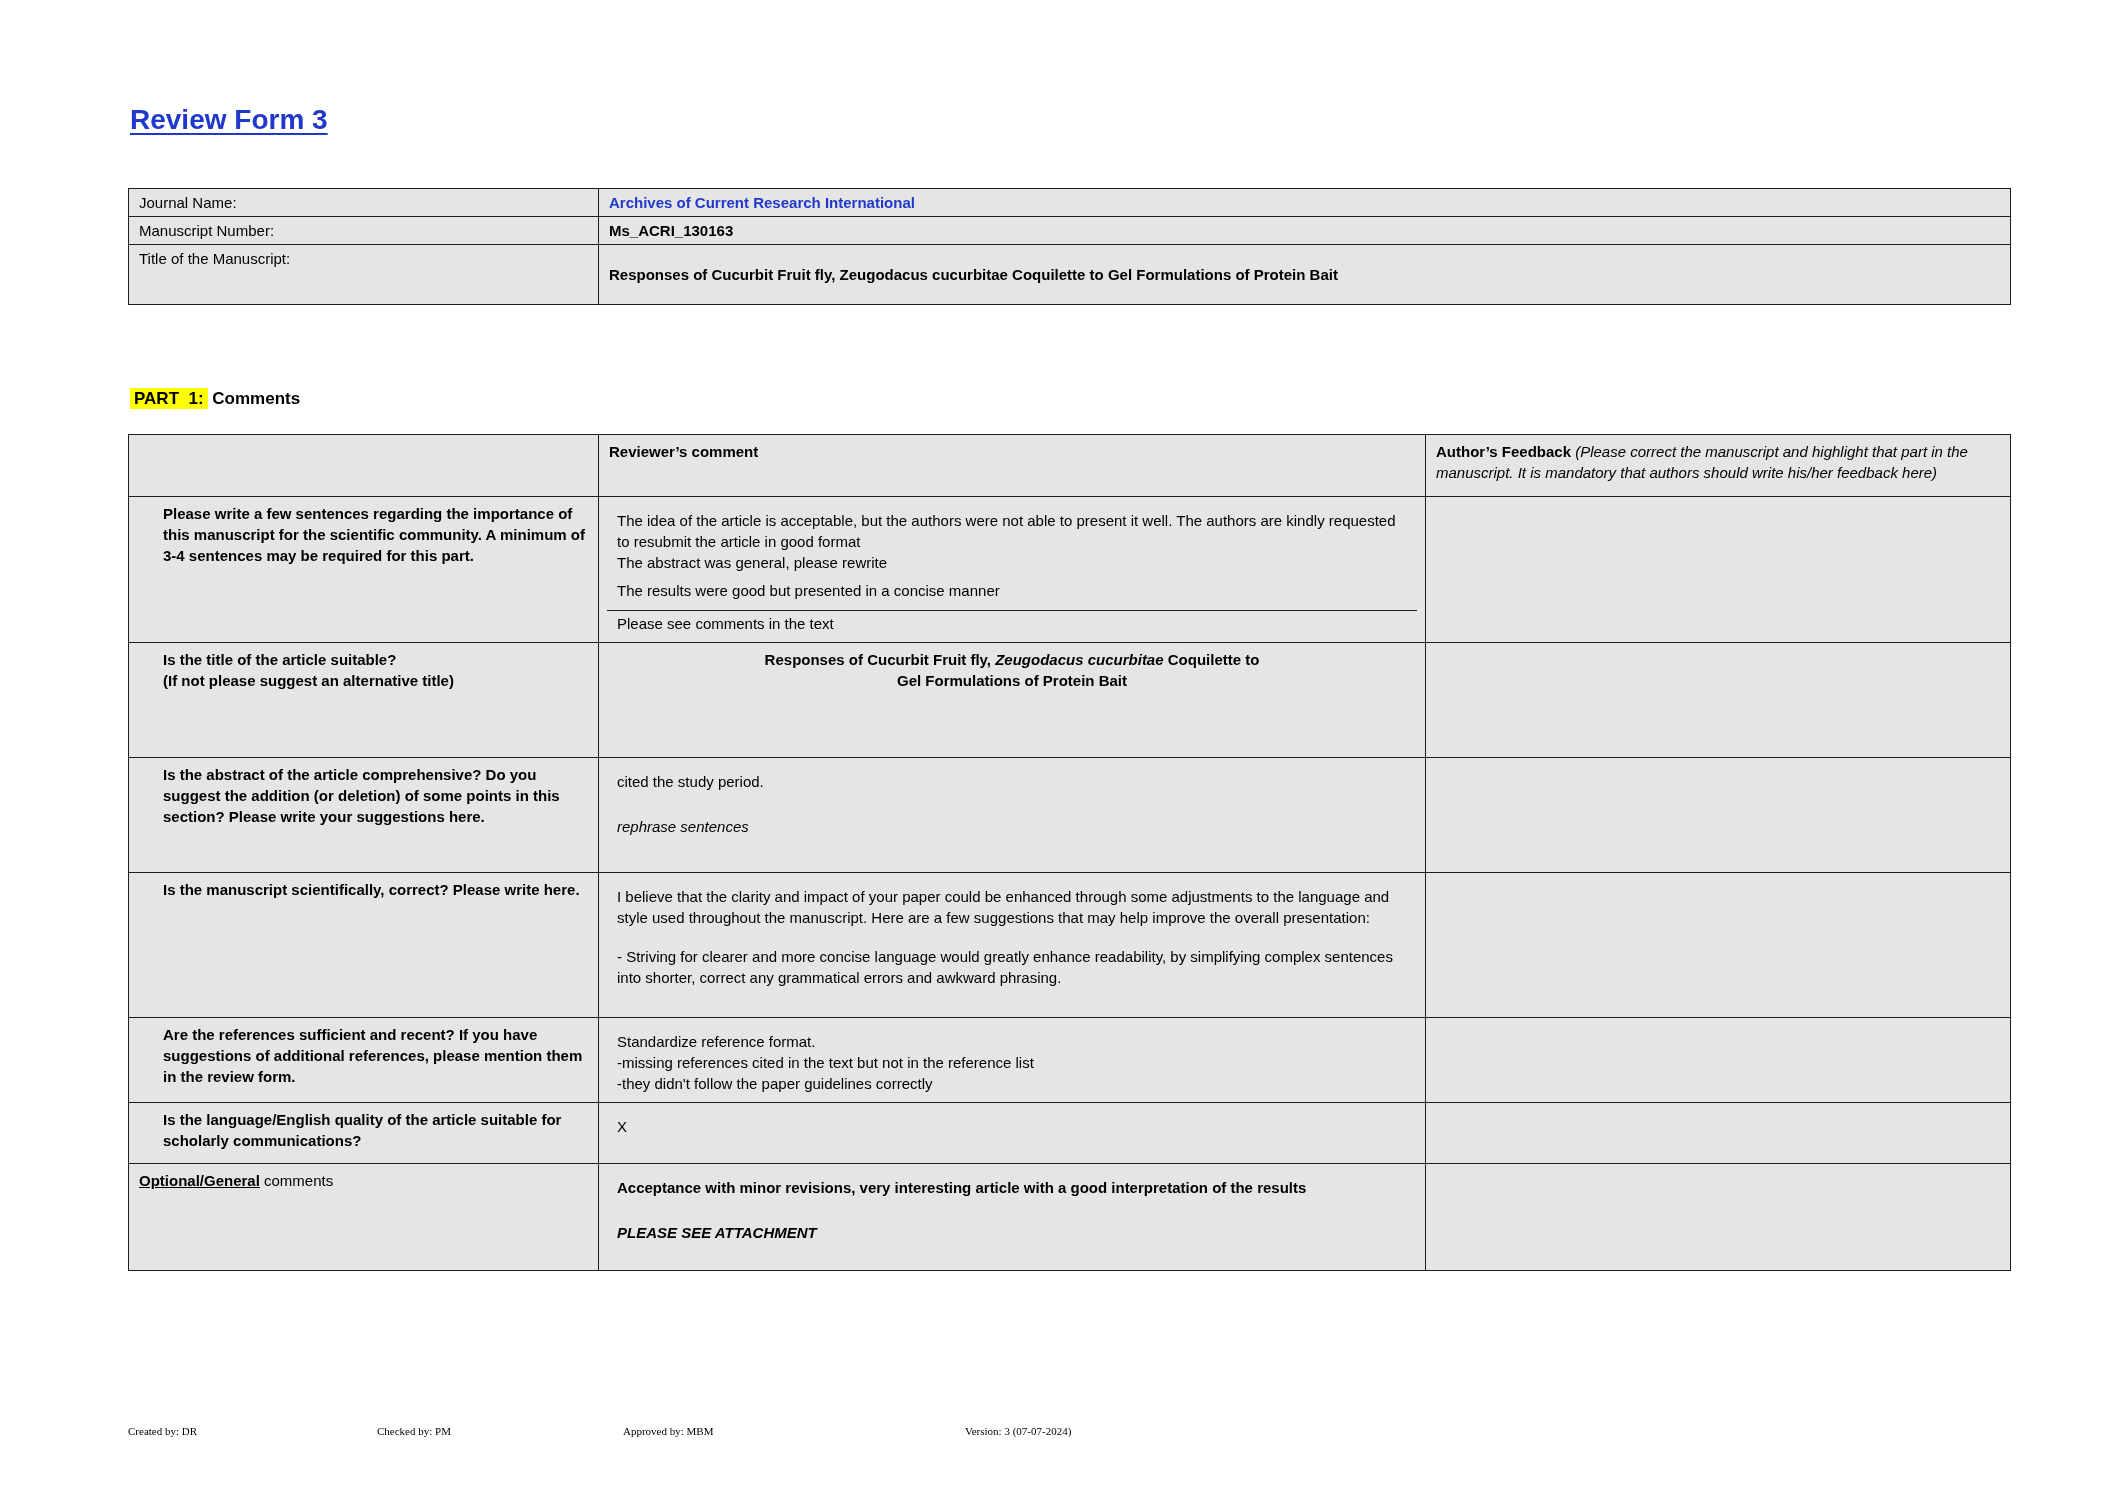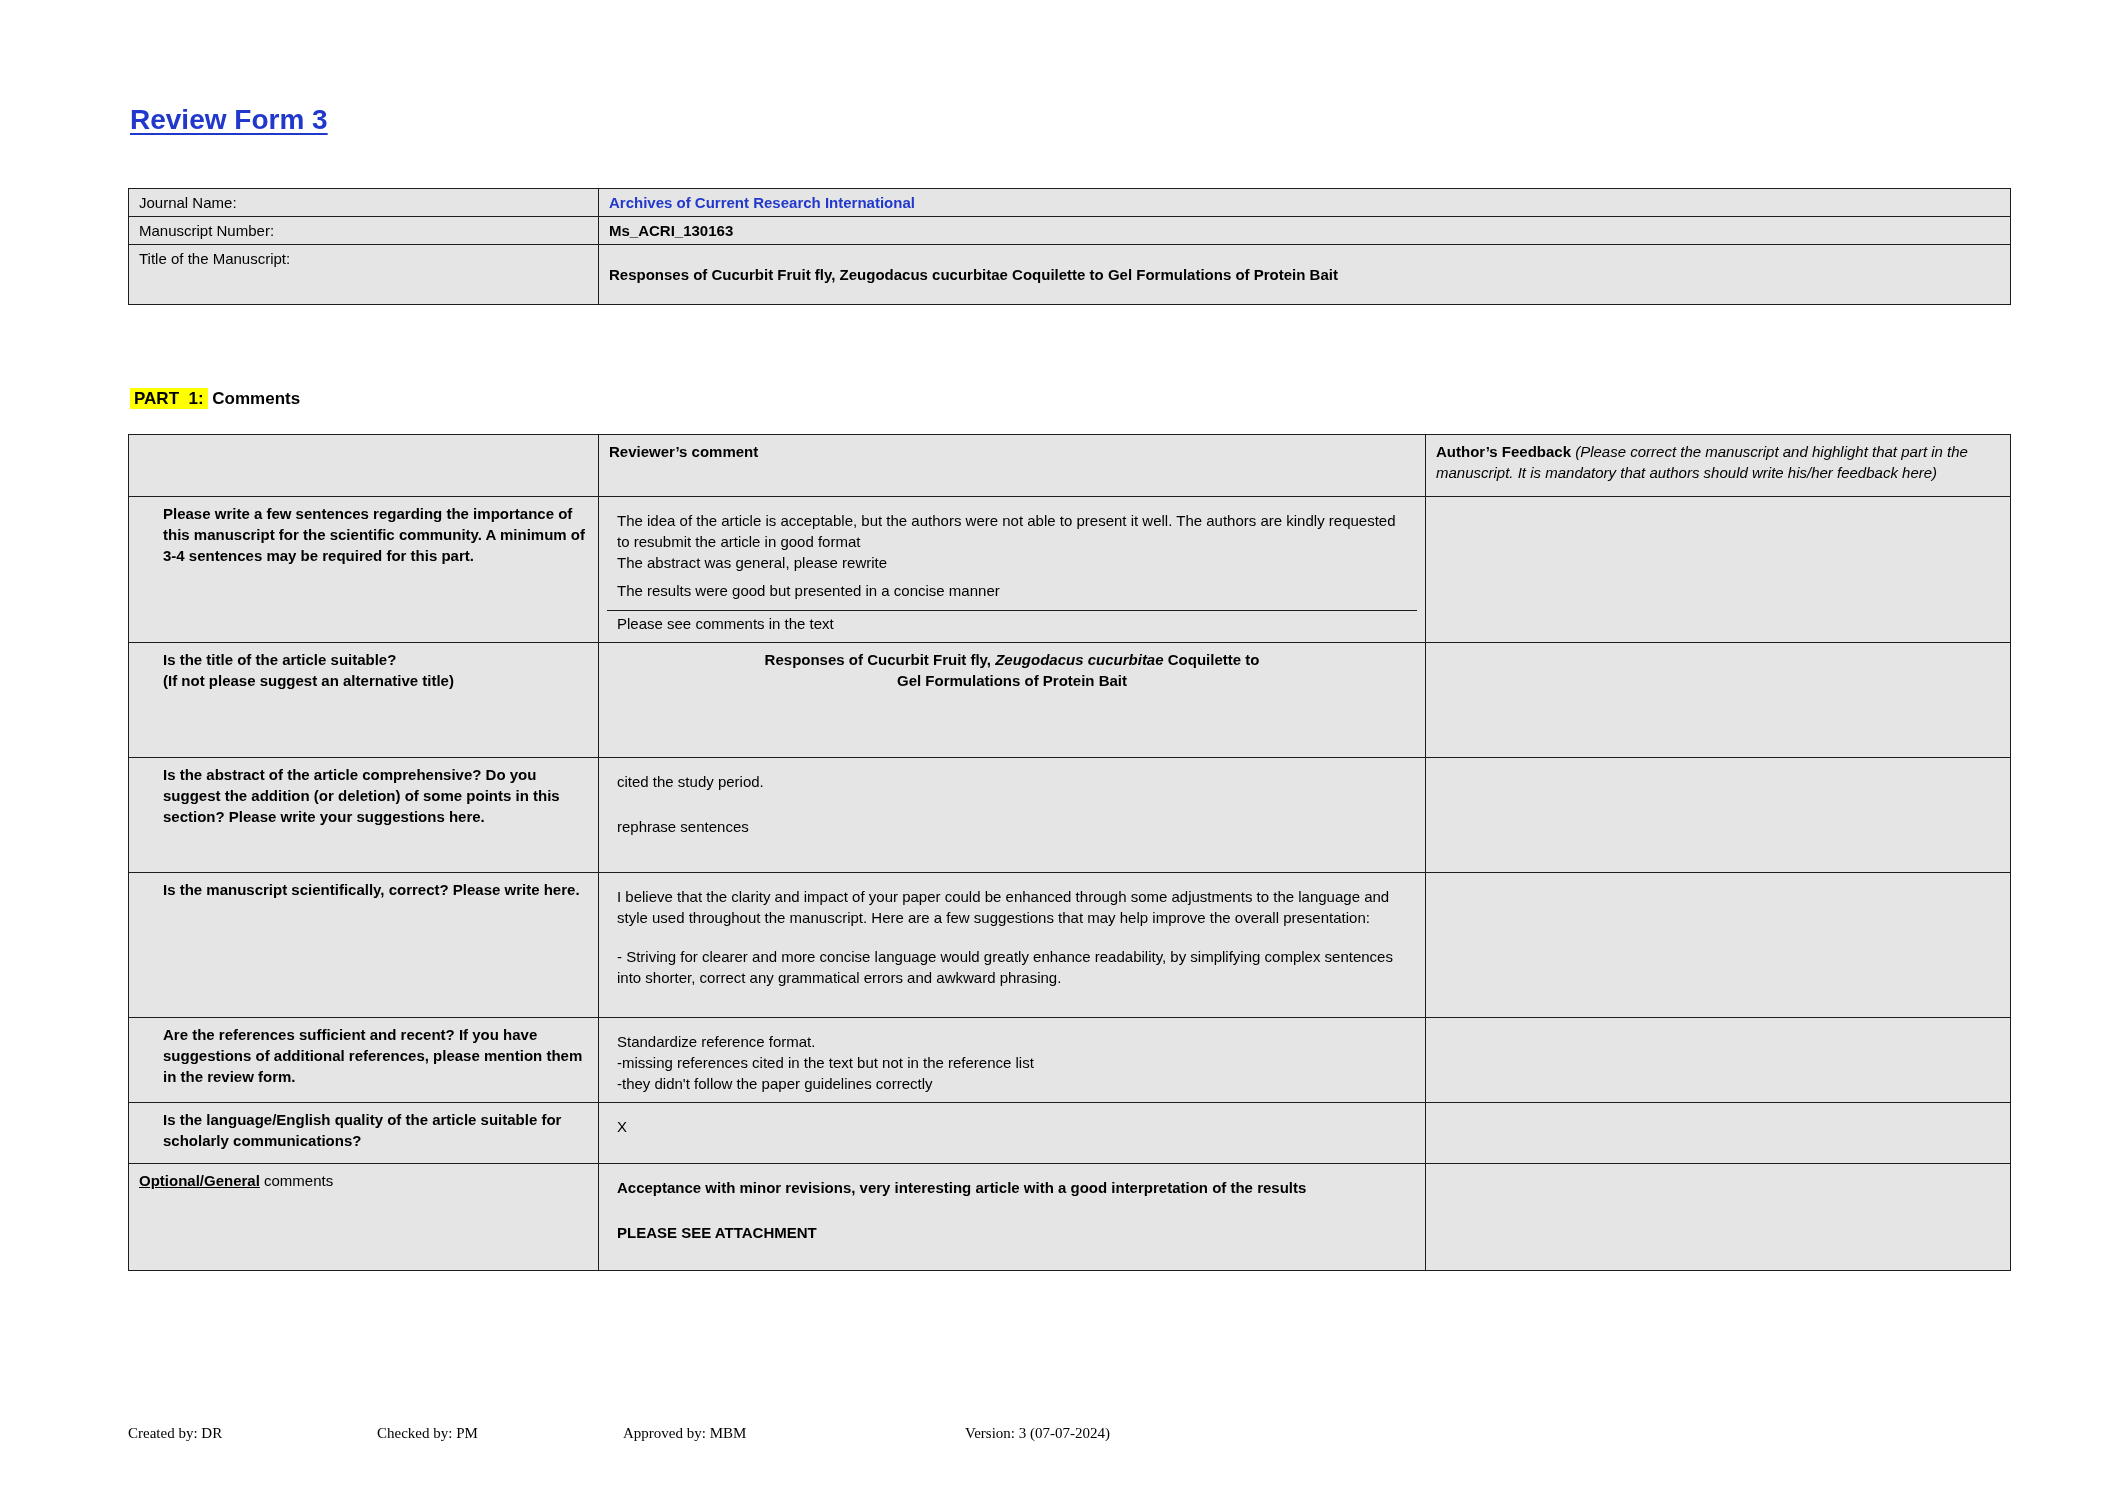--- a/index.html
+++ b/index.html
@@ -32,34 +32,34 @@
   #comments-table{left:128px;top:434px;width:1882px;}
   .hdr{font-weight:bold;padding:6px 10px;}
   .hdr .note{font-weight:normal;font-style:italic;}
   .q{font-weight:bold;padding:6px 10px 6px 34px;}
   .q .line{margin:0;}
   .cc{padding:8px;}
   .cc .p{margin:0;padding:0 10px;}
   .cc .p.first{padding-top:5px;}
   .gap7{margin-top:7px !important;}
   .gap18{margin-top:18px !important;}
-  .gap24{margin-top:24px !important;}
+  .gap24{margin-top:24px !important;font-style:italic;}
   .sep{border-top:1.5px solid #1d1d1d;margin-top:9px;}
   .sep + .p{padding-top:2px;}
   .center-bold{text-align:center;font-weight:bold;padding-top:6px;}
   .center-bold .iline{margin:0;}
   .it{font-style:italic;}
   .opt-label{padding:6px 10px;}
   .u{text-decoration:underline;font-weight:bold;}
   .cbold{font-weight:bold;}
 
   
   .footer span{
     position:absolute;top:1425px;
-    font-family:"Liberation Serif",serif;font-size:15px;color:#000;
+    font-family:"Liberation Serif",serif;font-size:11px;color:#000;
   }
   .f1{left:128px;} .f2{left:377px;} .f3{left:623px;} .f4{left:965px;}
 </style>
 </head>
 <body>
 
 <div class="page">
 
   <div class="doc-title">Review Form 3</div>
 

